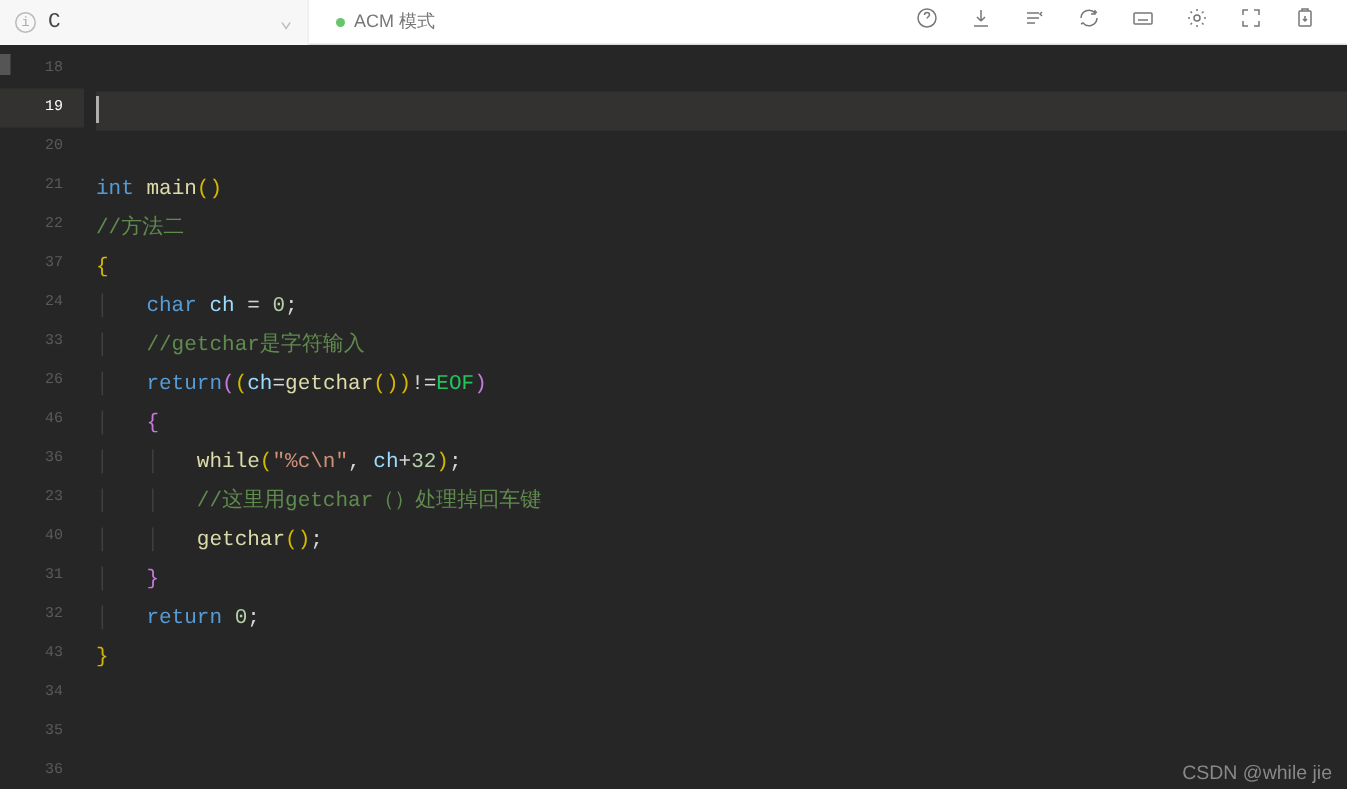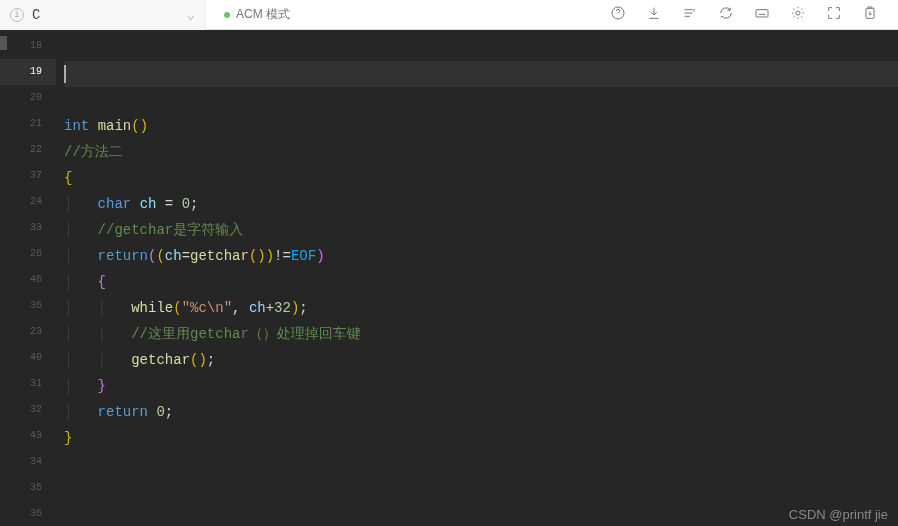--- a/index.html
+++ b/index.html
@@ -41,21 +41,21 @@
   .c-comment { color: #608b4e; }
   .c-kw { color: #569cd6; }
   .c-fn { color: #dcdcaa; }
   .c-paren { color: #d4b800; }
   .c-brace { color: #d4b800; }
   .c-brace2 { color: #c678dd; }
   .c-str { color: #ce9178; }
   .c-num { color: #b5cea8; }
   .c-ident { color: #9cdcfe; }
   .c-plain { color: #d4d4d4; }
-  .c-const { color: #0ea5e9; }
+  .c-const { color: #22c55e; }
   .guide { color: #404040; }
   .watermark {
     position: absolute; right: 10px; bottom: 4px; color: #888;
     font-family: sans-serif; font-size: 13px;
   }
 </style>
 </head>
 <body>
 
 <div class="topbar">
@@ -139,13 +139,13 @@
     <div class="ln"><span class="guide">│   │   </span><span class="c-fn">getchar</span><span class="c-paren">()</span><span class="c-plain">;</span></div>
     <div class="ln"><span class="guide">│   </span><span class="c-brace2">}</span></div>
     <div class="ln"><span class="guide">│   </span><span class="c-kw">return</span><span class="c-plain"> </span><span class="c-num">0</span><span class="c-plain">;</span></div>
     <div class="ln"><span class="c-brace">}</span></div>
     <div class="ln"></div>
     <div class="ln"></div>
     <div class="ln"></div>
   </div>
 </div>
 
-<div class="watermark">CSDN @printf jie</div>
+<div class="watermark">CSDN @while jie</div>
 
 </body></html>

